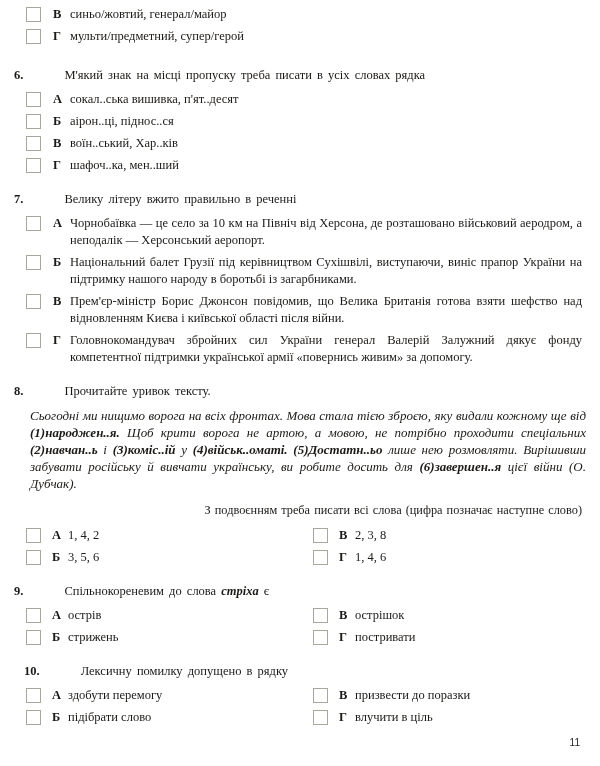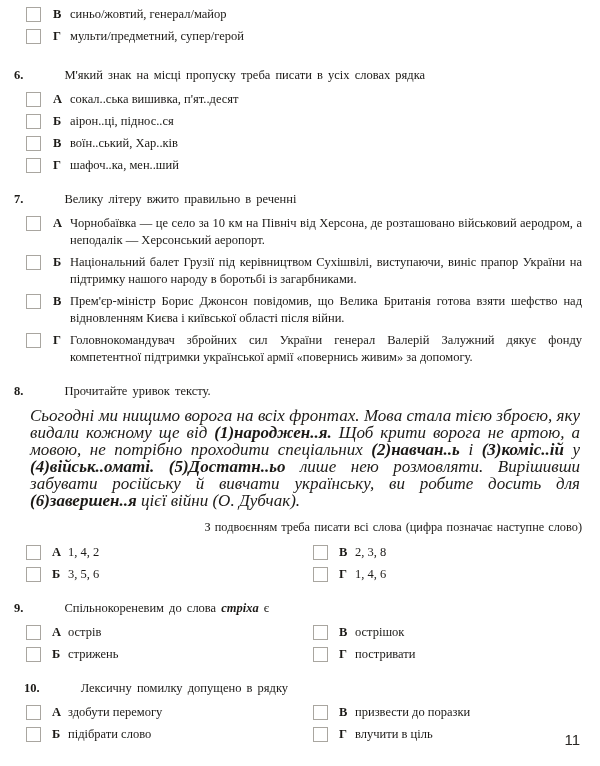--- a/index.html
+++ b/index.html
@@ -108,23 +108,23 @@
   }
   .options.two-col .opt-letter {
     width: 16px;
     margin-left: 11px;
   }
 
   
   .passage {
     margin: 4px 0 10px 0;
     padding-left: 30px;
-    padding-right: 20px;
+    padding-right: 14px;
     font-style: italic;
-    font-size: 17px;
+    font-size: 13px;
     line-height: 17px;
     text-align: justify;
   }
   .passage b {
     font-style: italic;
     font-weight: bold;
   }
   .sub-instruction {
     padding-left: 30px;
     padding-right: 18px;
@@ -135,21 +135,21 @@
     text-align: right;
   }
 
   .spacer-lg { height: 17px; }
   .spacer-md { height: 12px; }
 
   .page-number {
     position: absolute;
     right: 20px;
     bottom: 18px;
-    font-size: 15px;
+    font-size: 10px;
     color: #2a2724;
     font-family: "Liberation Sans", sans-serif;
   }
 
   .top-block { padding-top: 6px; }
 </style>
 </head>
 <body>
 
 <div class="page">

